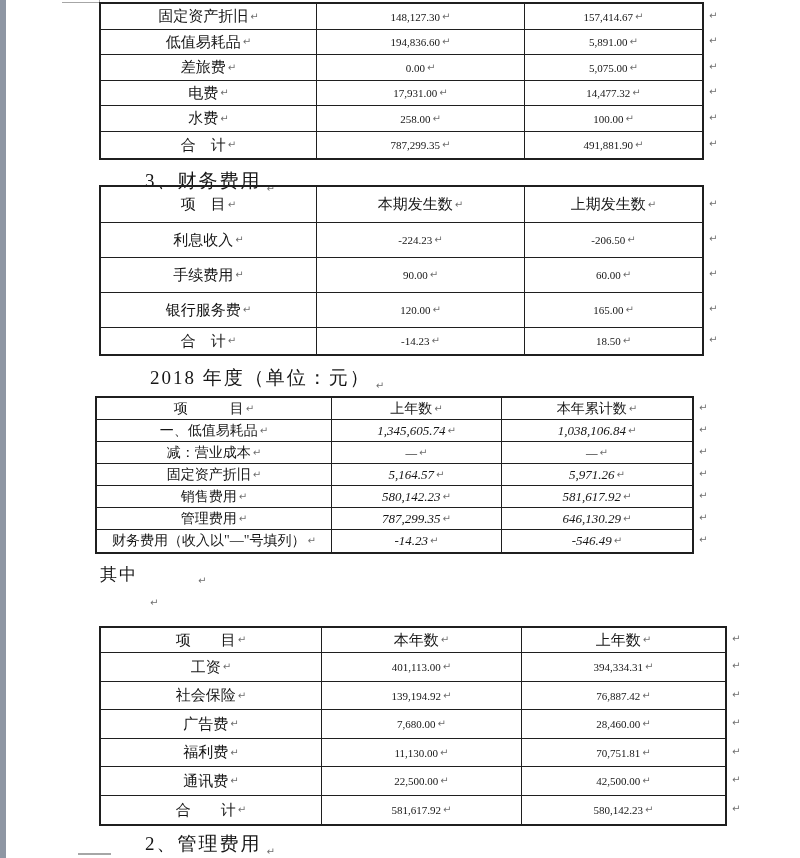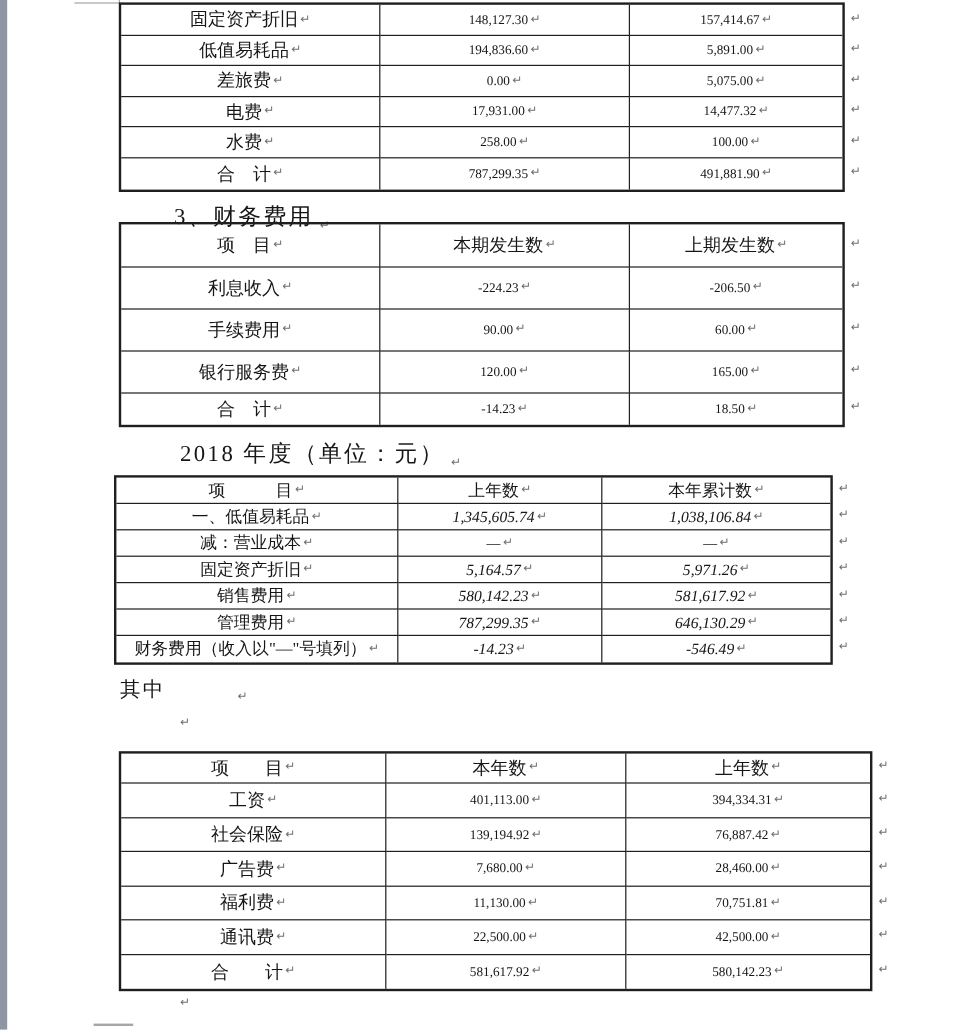--- a/index.html
+++ b/index.html
@@ -224,14 +224,14 @@
       <div class="rowend">↵</div>
       <div class="rowend">↵</div>
       <div class="rowend">↵</div>
       <div class="rowend">↵</div>
       <div class="rowend">↵</div>
       <div class="rowend">↵</div>
     </div>
 </div>
 
 <div class="heading h-admin">
-  <span class="spacer-sm"></span><span class="mark">↵</span>
+  <span>2、管理费用</span><span class="spacer-sm"></span><span class="mark">↵</span>
 </div>
 
 </body></html>

